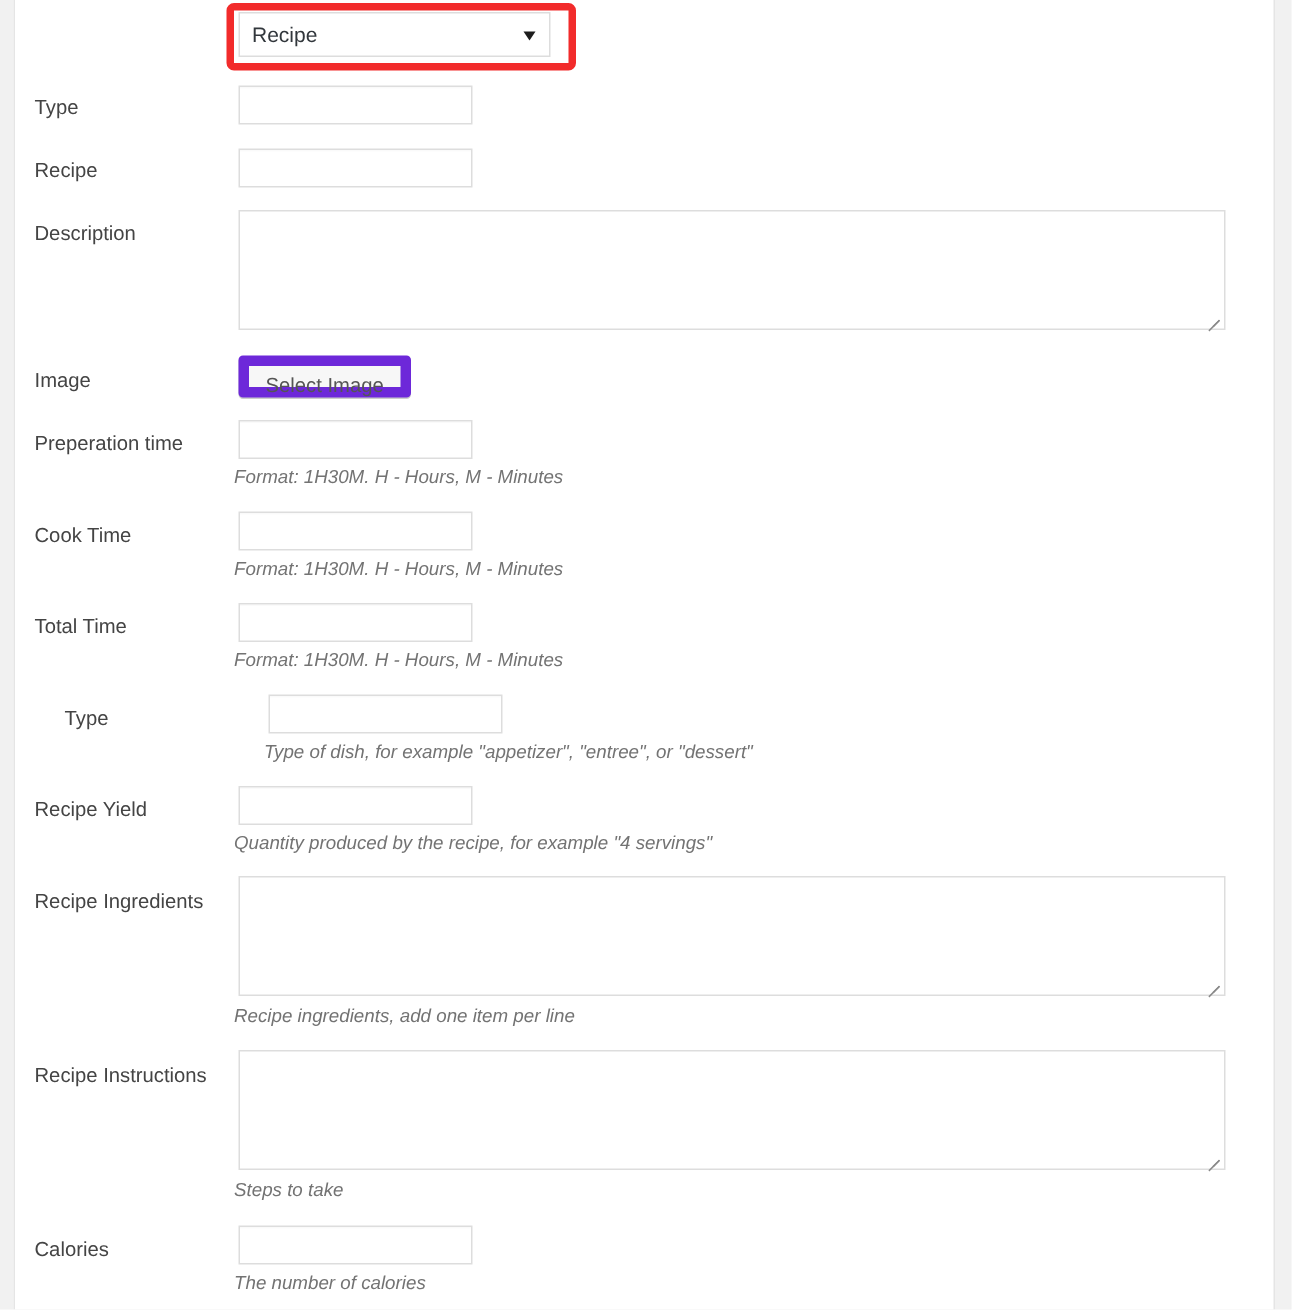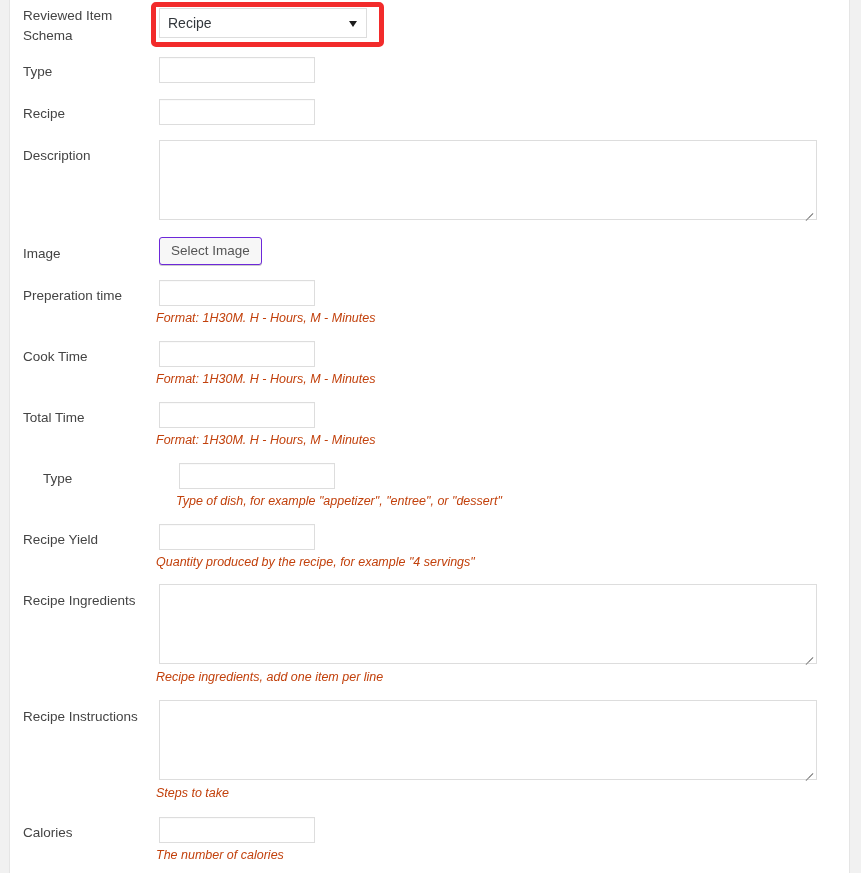--- a/index.html
+++ b/index.html
@@ -99,21 +99,21 @@
     background: #8a8a8a;
     height: 1px;
     transform: rotate(-45deg);
     transform-origin: right center;
   }
   .grip i:nth-child(1) { bottom: 1px; width: 10px; right: 0; }
   .grip i:nth-child(2) { bottom: 1px; width: 6px; right: 0; top: auto; }
   .help {
     position: absolute;
     left: 146px;
-    color: #c2410c;
+    color: #737373;
     font-size: 12.5px;
     font-style: italic;
     font-family: "Liberation Sans", sans-serif;
     line-height: 16px;
     white-space: nowrap;
   }
   .select-box {
     box-sizing: border-box;
     position: relative;
     width: 208px;
@@ -149,38 +149,37 @@
     box-sizing: border-box;
     pointer-events: none;
   }
   .btn {
     box-sizing: border-box;
     display: inline-block;
     height: 28px;
     line-height: 26px;
     padding: 0 11px;
     background: #f7f7f7;
-    border: 1px solid #6d28d9;
+    border: 7px solid #6d28d9;
     border-radius: 3px;
     color: #555555;
     font-family: "Liberation Sans", sans-serif;
     font-size: 13.5px;
     cursor: pointer;
     box-shadow: 0 1px 0 #cccccc;
   }
 </style>
 </head>
 <body>
 
 <div class="page">
   <div class="panel">
     <div class="form">
 
       <div class="row" style="top:0px;height:56px;">
-        <div class="label" style="top:6px;width:110px;">Reviewed Item Schema</div>
         <div class="field" style="top:8px;left:149px;">
           <div class="select-box">
             <span>Recipe</span>
             <span class="select-arrow"></span>
           </div>
         </div>
       </div>
       <div class="annotation"></div>
 
       <div class="row" style="top:56px;height:42px;">

